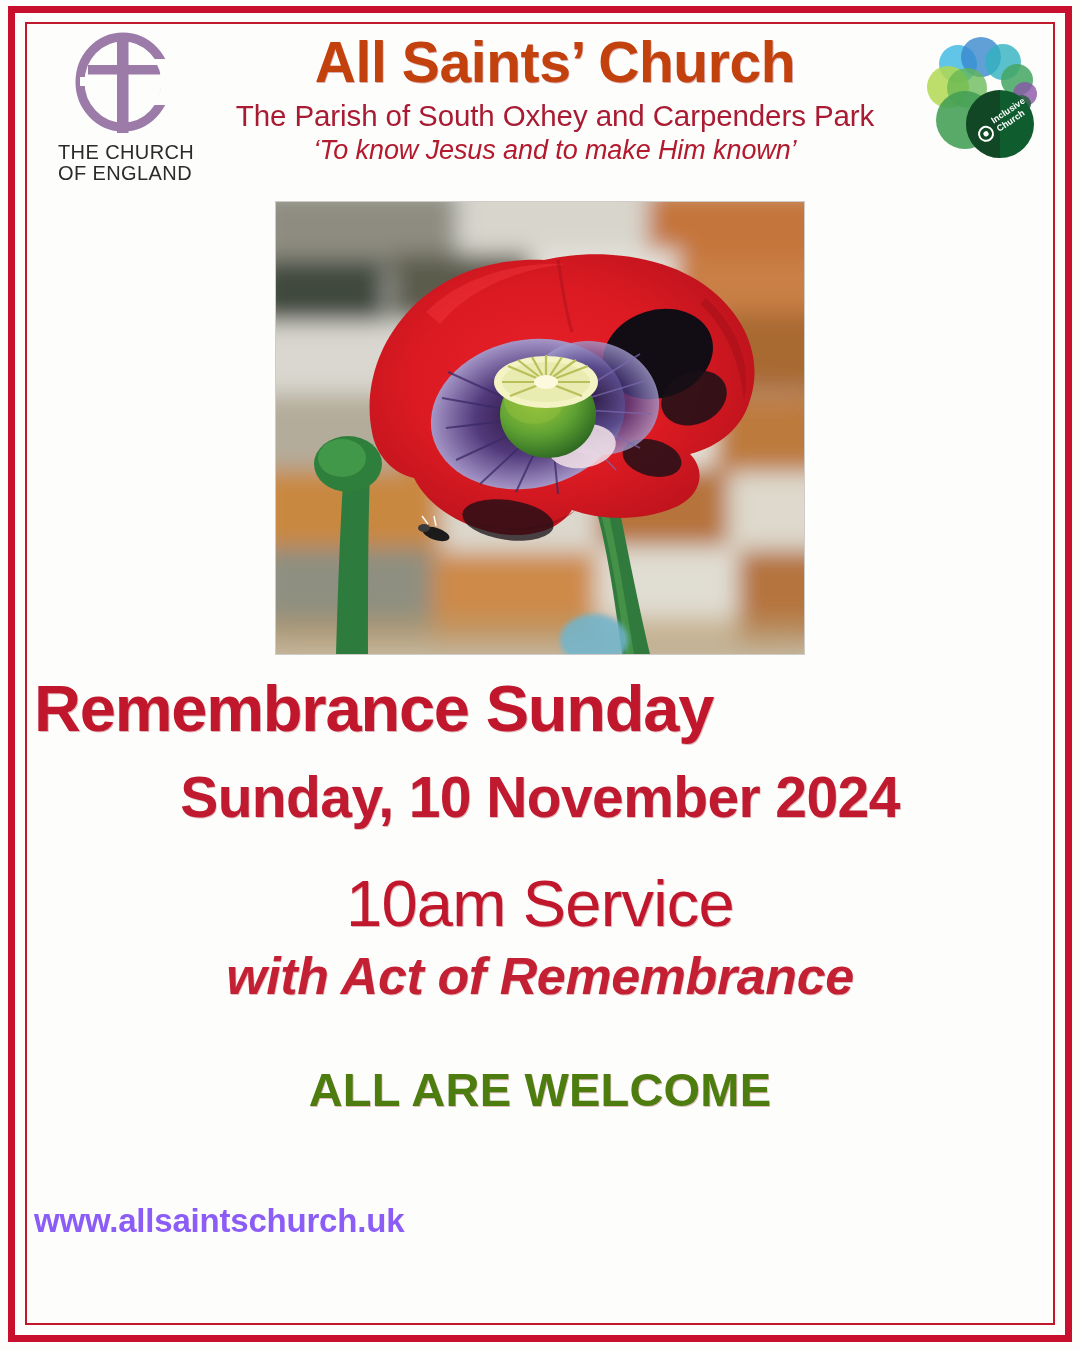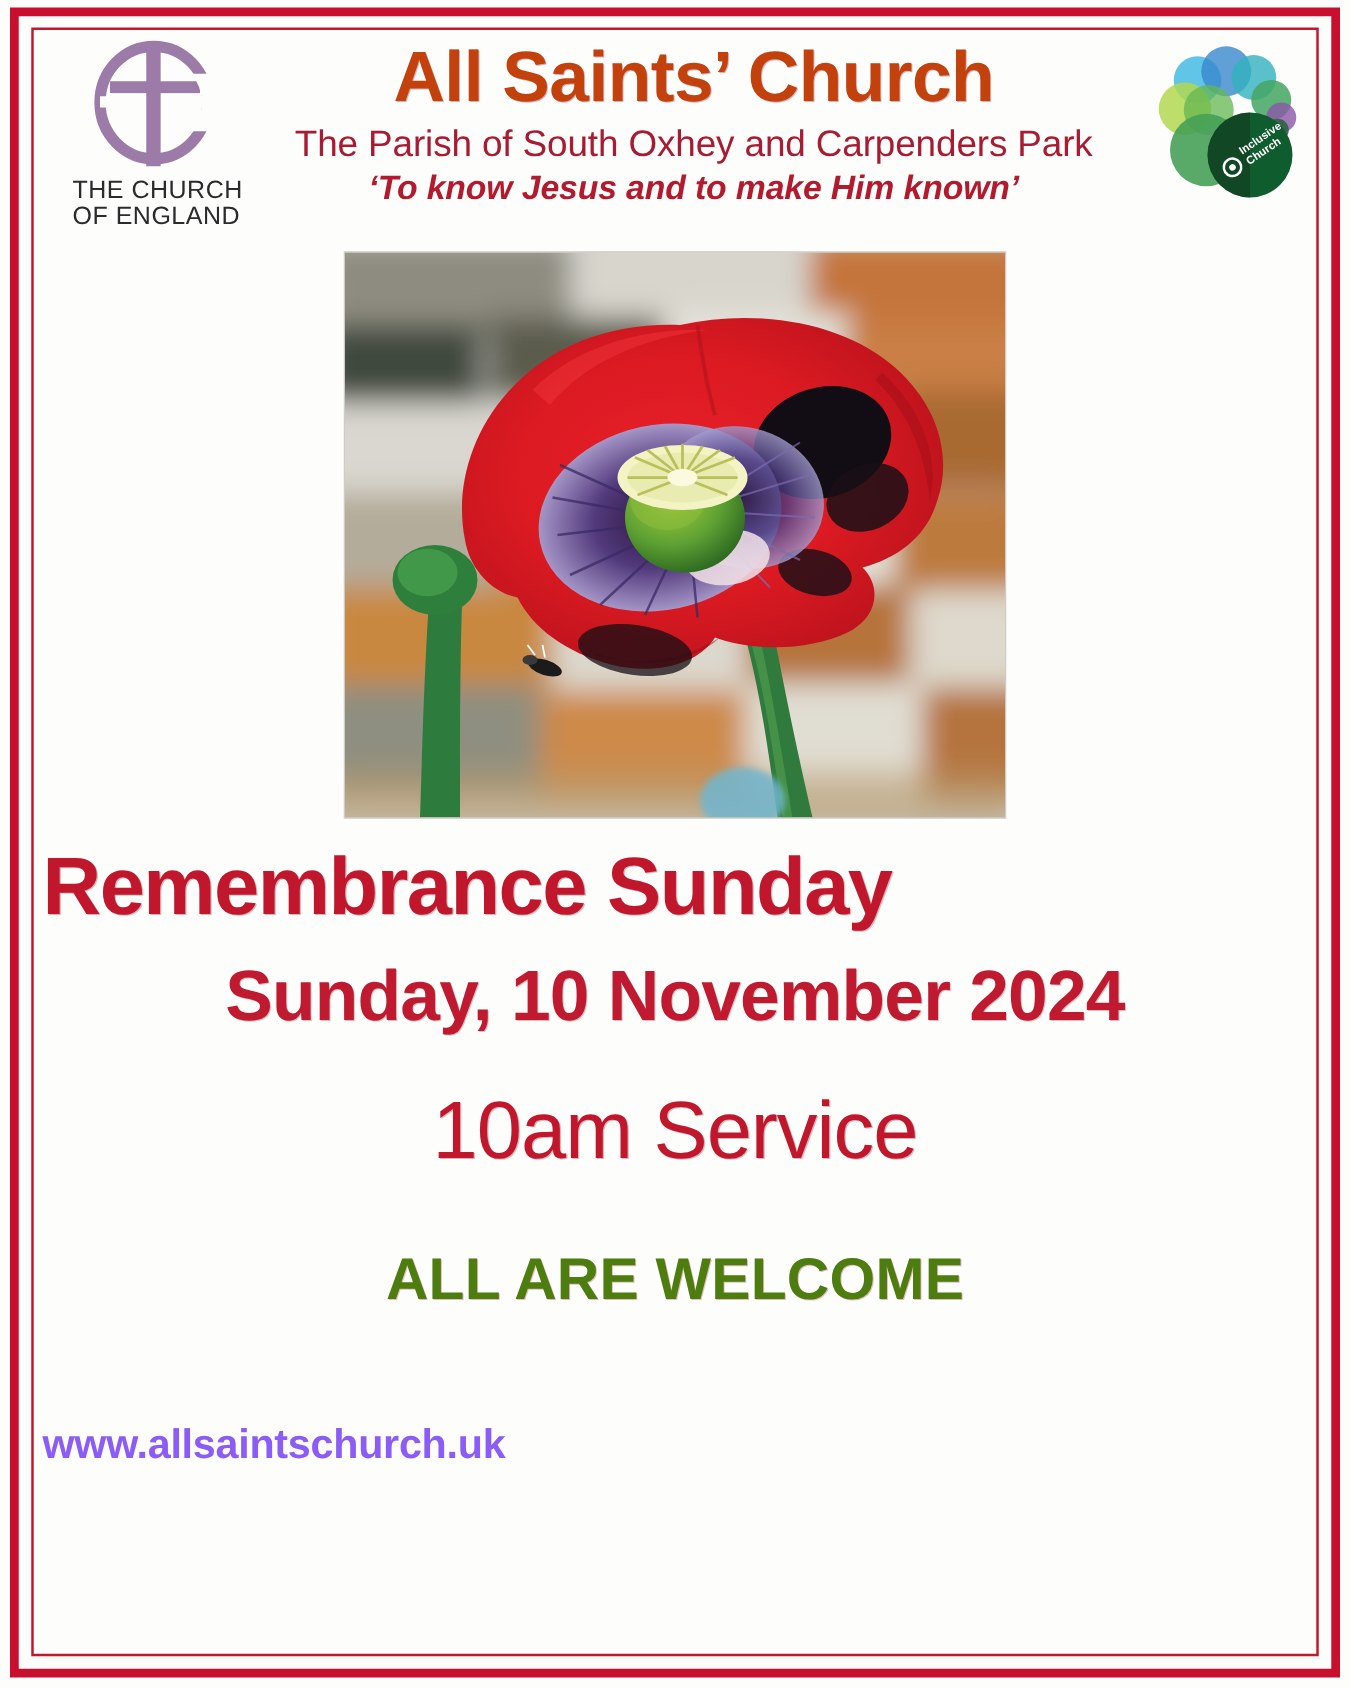--- a/index.html
+++ b/index.html
@@ -78,21 +78,21 @@
     color:#a81b32;
     font-weight:500;
     line-height:1.18;
     margin-top:5px;
     letter-spacing:-0.1px;
   }
   .motto-line{
     font-size:27px;
     color:#b31a2e;
     font-style:italic;
-    font-weight:700;
+    font-weight:400;
     line-height:1.2;
     margin-top:1px;
     letter-spacing:-0.1px;
   }
   .inclusive-logo{
     position:absolute;right:0px;top:2px;
     width:125px;height:140px;
   }
 
   
@@ -355,17 +355,18 @@
         <g stroke="#fdfdfc" stroke-width="1.4">
           <path d="M152 322 L146 314"></path>
             <path d="M160 324 L158 314"></path>
         </g>
       </svg>
     </div>
 
     <div class="headline">Remembrance Sunday</div>
     <div class="dateline">Sunday, 10 November 2024</div>
     <div class="service-time">10am Service</div>
+    <div class="service-sub">with Act of Remembrance</div>
     <div class="welcome">ALL ARE WELCOME</div>
     <div class="website">www.allsaintschurch.uk</div>
 
   </div>
 </div>
 
 </body></html>

